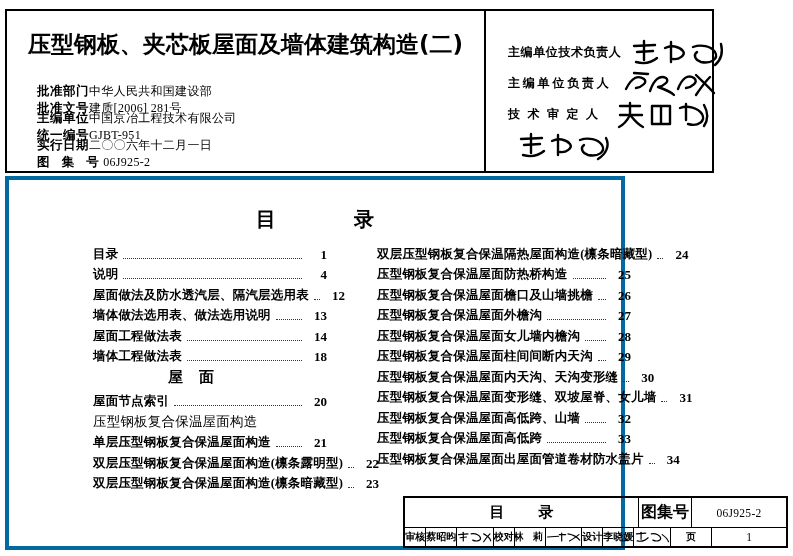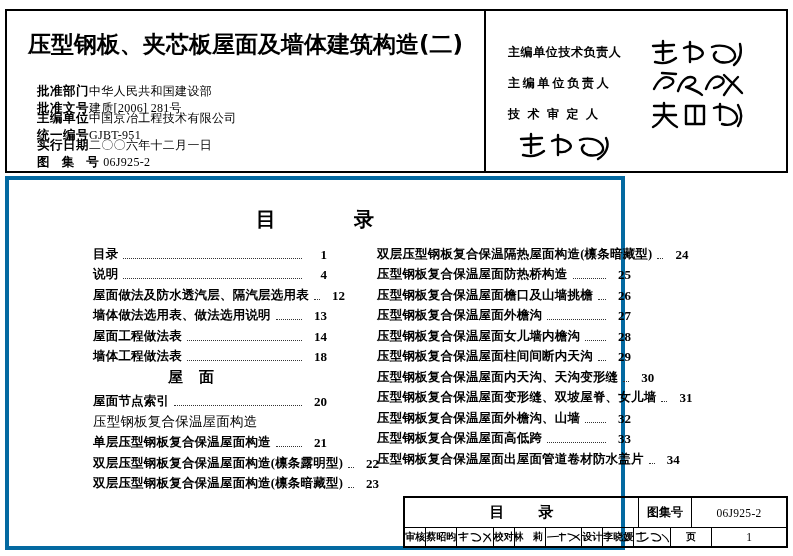--- a/index.html
+++ b/index.html
@@ -21,21 +21,21 @@
     left: 0; top: 0;
     width: 793px;
     height: 556px;
   }
 
   
   .header-wrap {
     position: absolute;
     left: 5px;
     top: 9px;
-    width: 783px;
+    width: 709px;
     height: 164px;
     box-sizing: border-box;
     display: flex;
   }
   .header-left {
     position: relative;
     width: 480px;
     height: 100%;
     box-sizing: border-box;
     border: 2px solid #000;
@@ -239,21 +239,21 @@
     font-weight: bold;
     font-size: 15px;
     border-right: 1px solid #000;
   }
   .tb-name .gsp { display: inline-block; width: 34px; }
   .tb-key {
     width: 52px;
     display: flex;
     align-items: center;
     justify-content: center;
-    font-size: 12px;
+    font-size: 16px;
     font-weight: bold;
     font-family: Liberation Sans, sans-serif;
     border-right: 1px solid #000;
   }
   .tb-val {
     width: 94px;
     display: flex;
     align-items: center;
     justify-content: center;
     font-size: 11.5px;
@@ -537,21 +537,21 @@
           <span class="toc-page">30</span>
         </div>
 
         <div class="toc-item">
           <span class="toc-label">压型钢板复合保温屋面变形缝、双坡屋脊、女儿墙</span>
           <span class="toc-dots"></span>
           <span class="toc-page">31</span>
         </div>
 
         <div class="toc-item">
-          <span class="toc-label">压型钢板复合保温屋面外檐沟、山墙</span>
+          <span class="toc-label">压型钢板复合保温屋面高低跨、山墙</span>
           <span class="toc-dots"></span>
           <span class="toc-page">32</span>
         </div>
 
         <div class="toc-item">
           <span class="toc-label">压型钢板复合保温屋面高低跨</span>
           <span class="toc-dots"></span>
           <span class="toc-page">33</span>
         </div>
 

